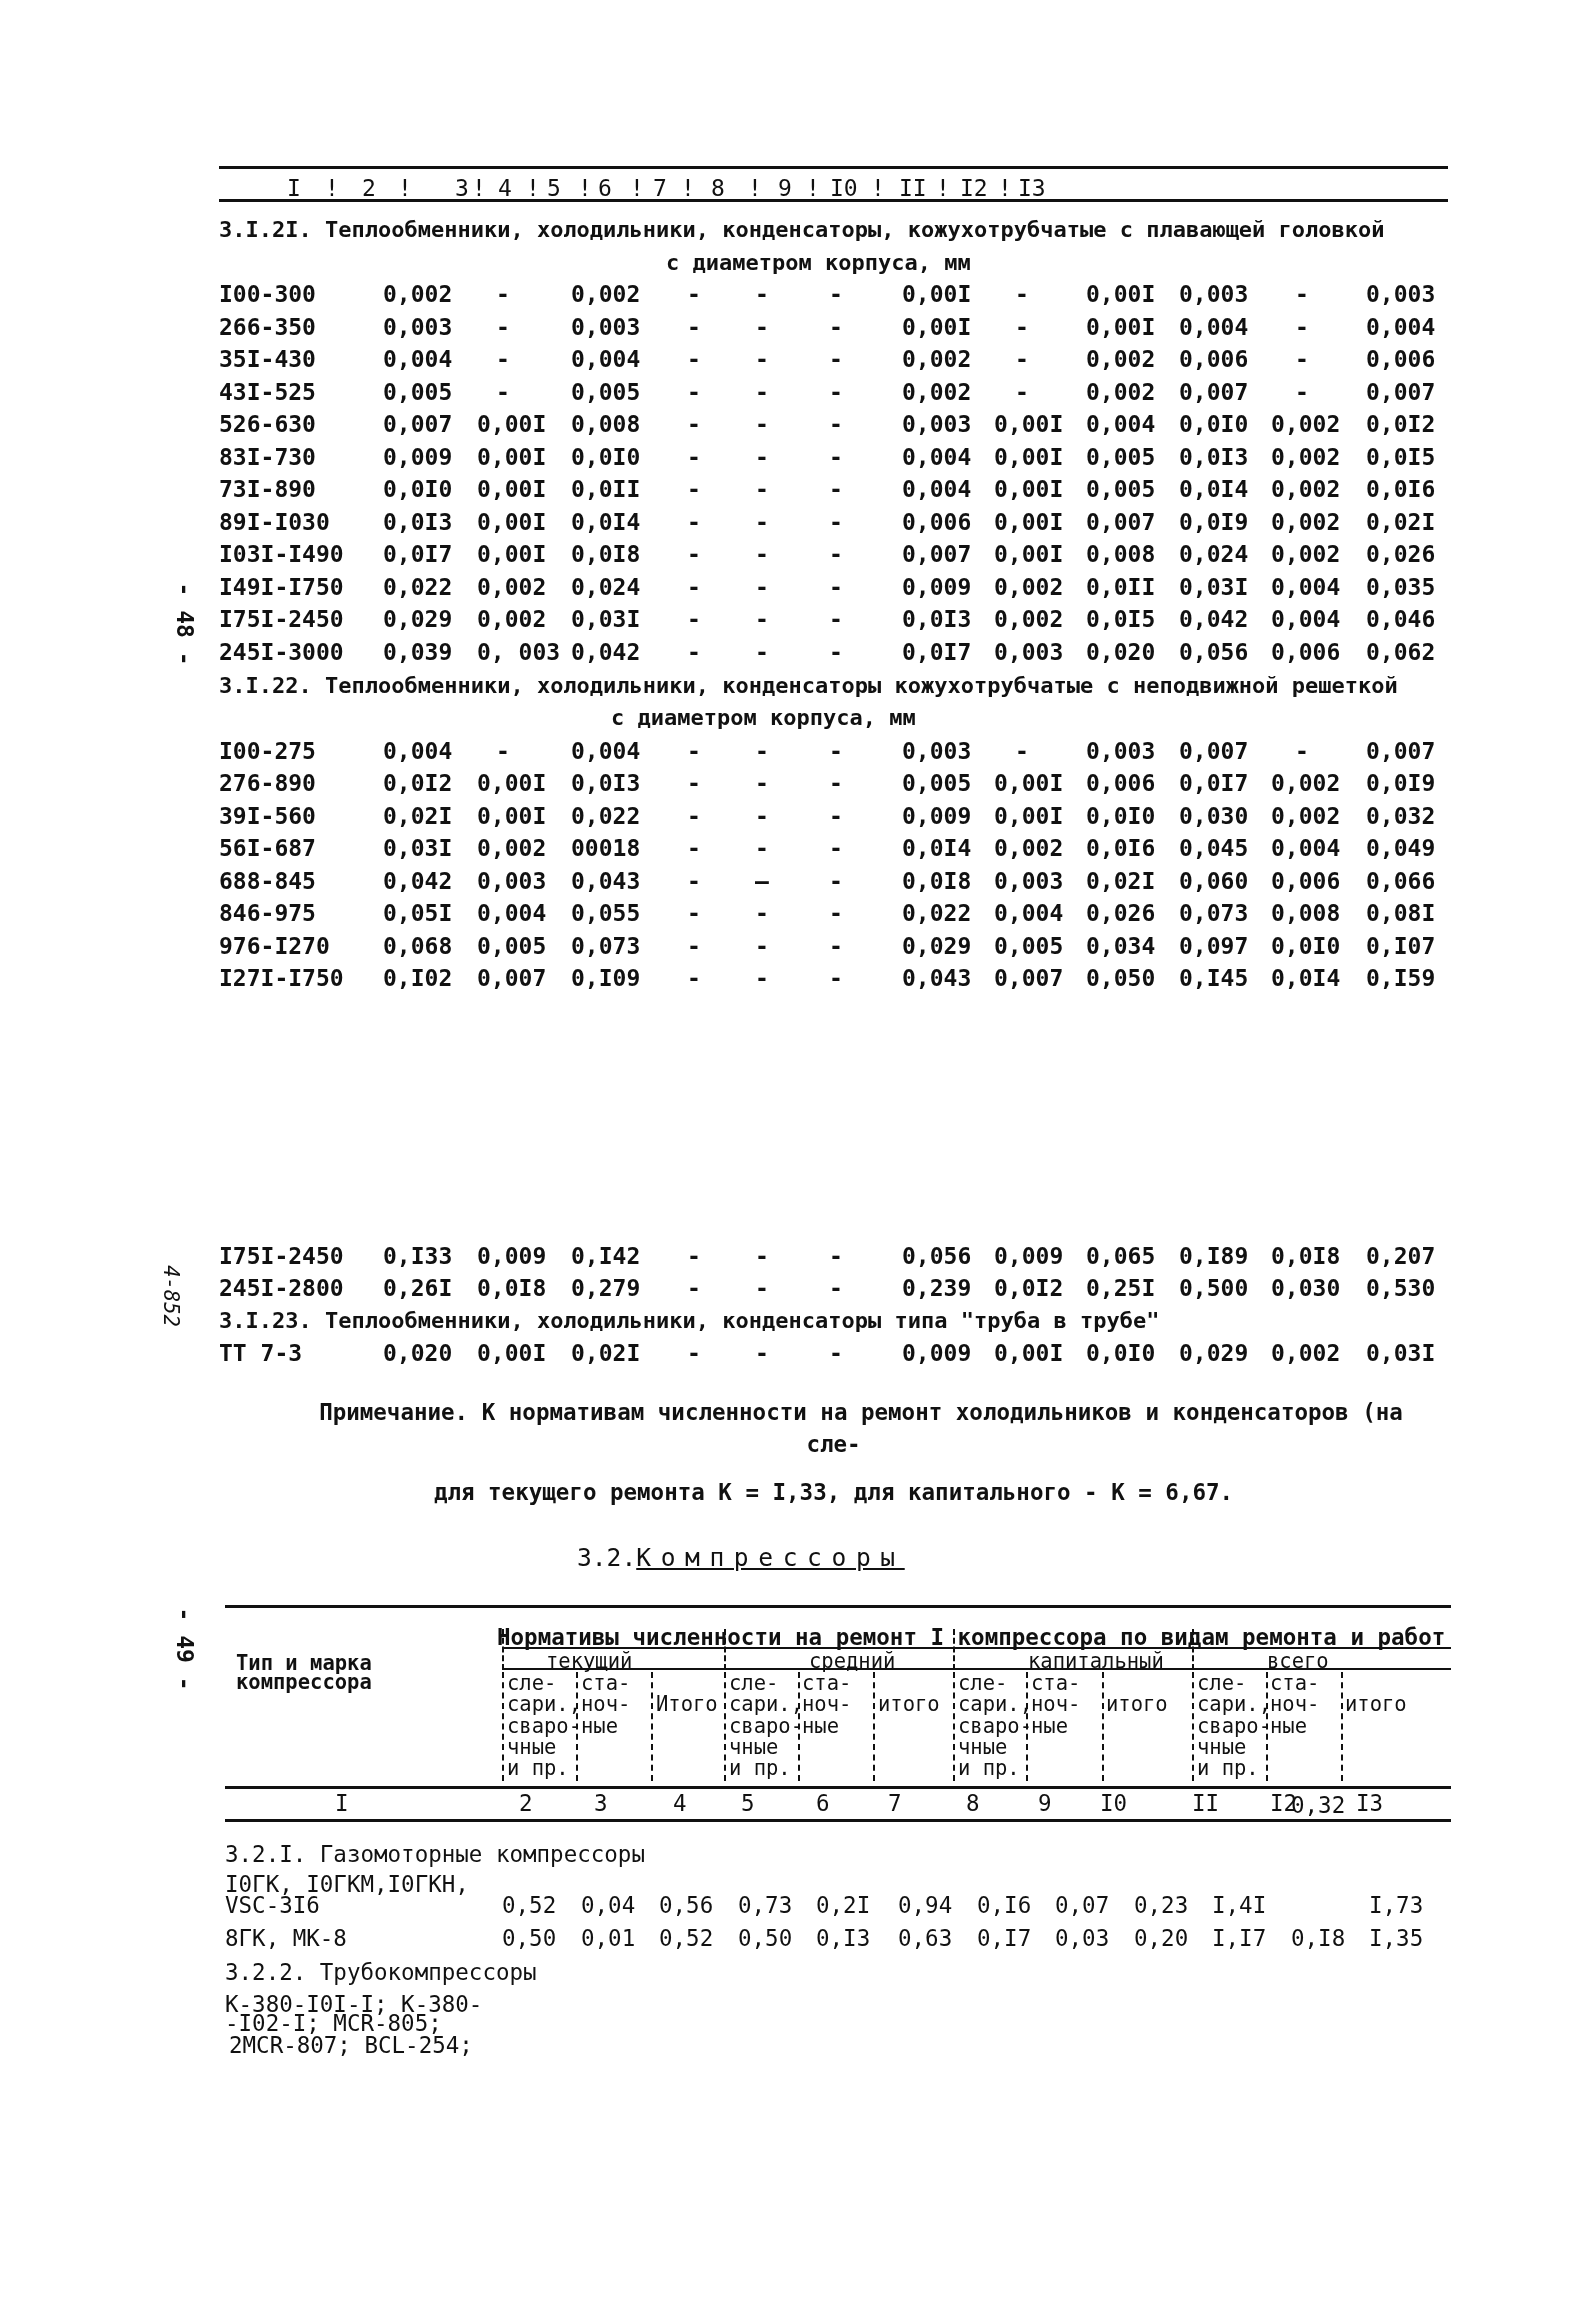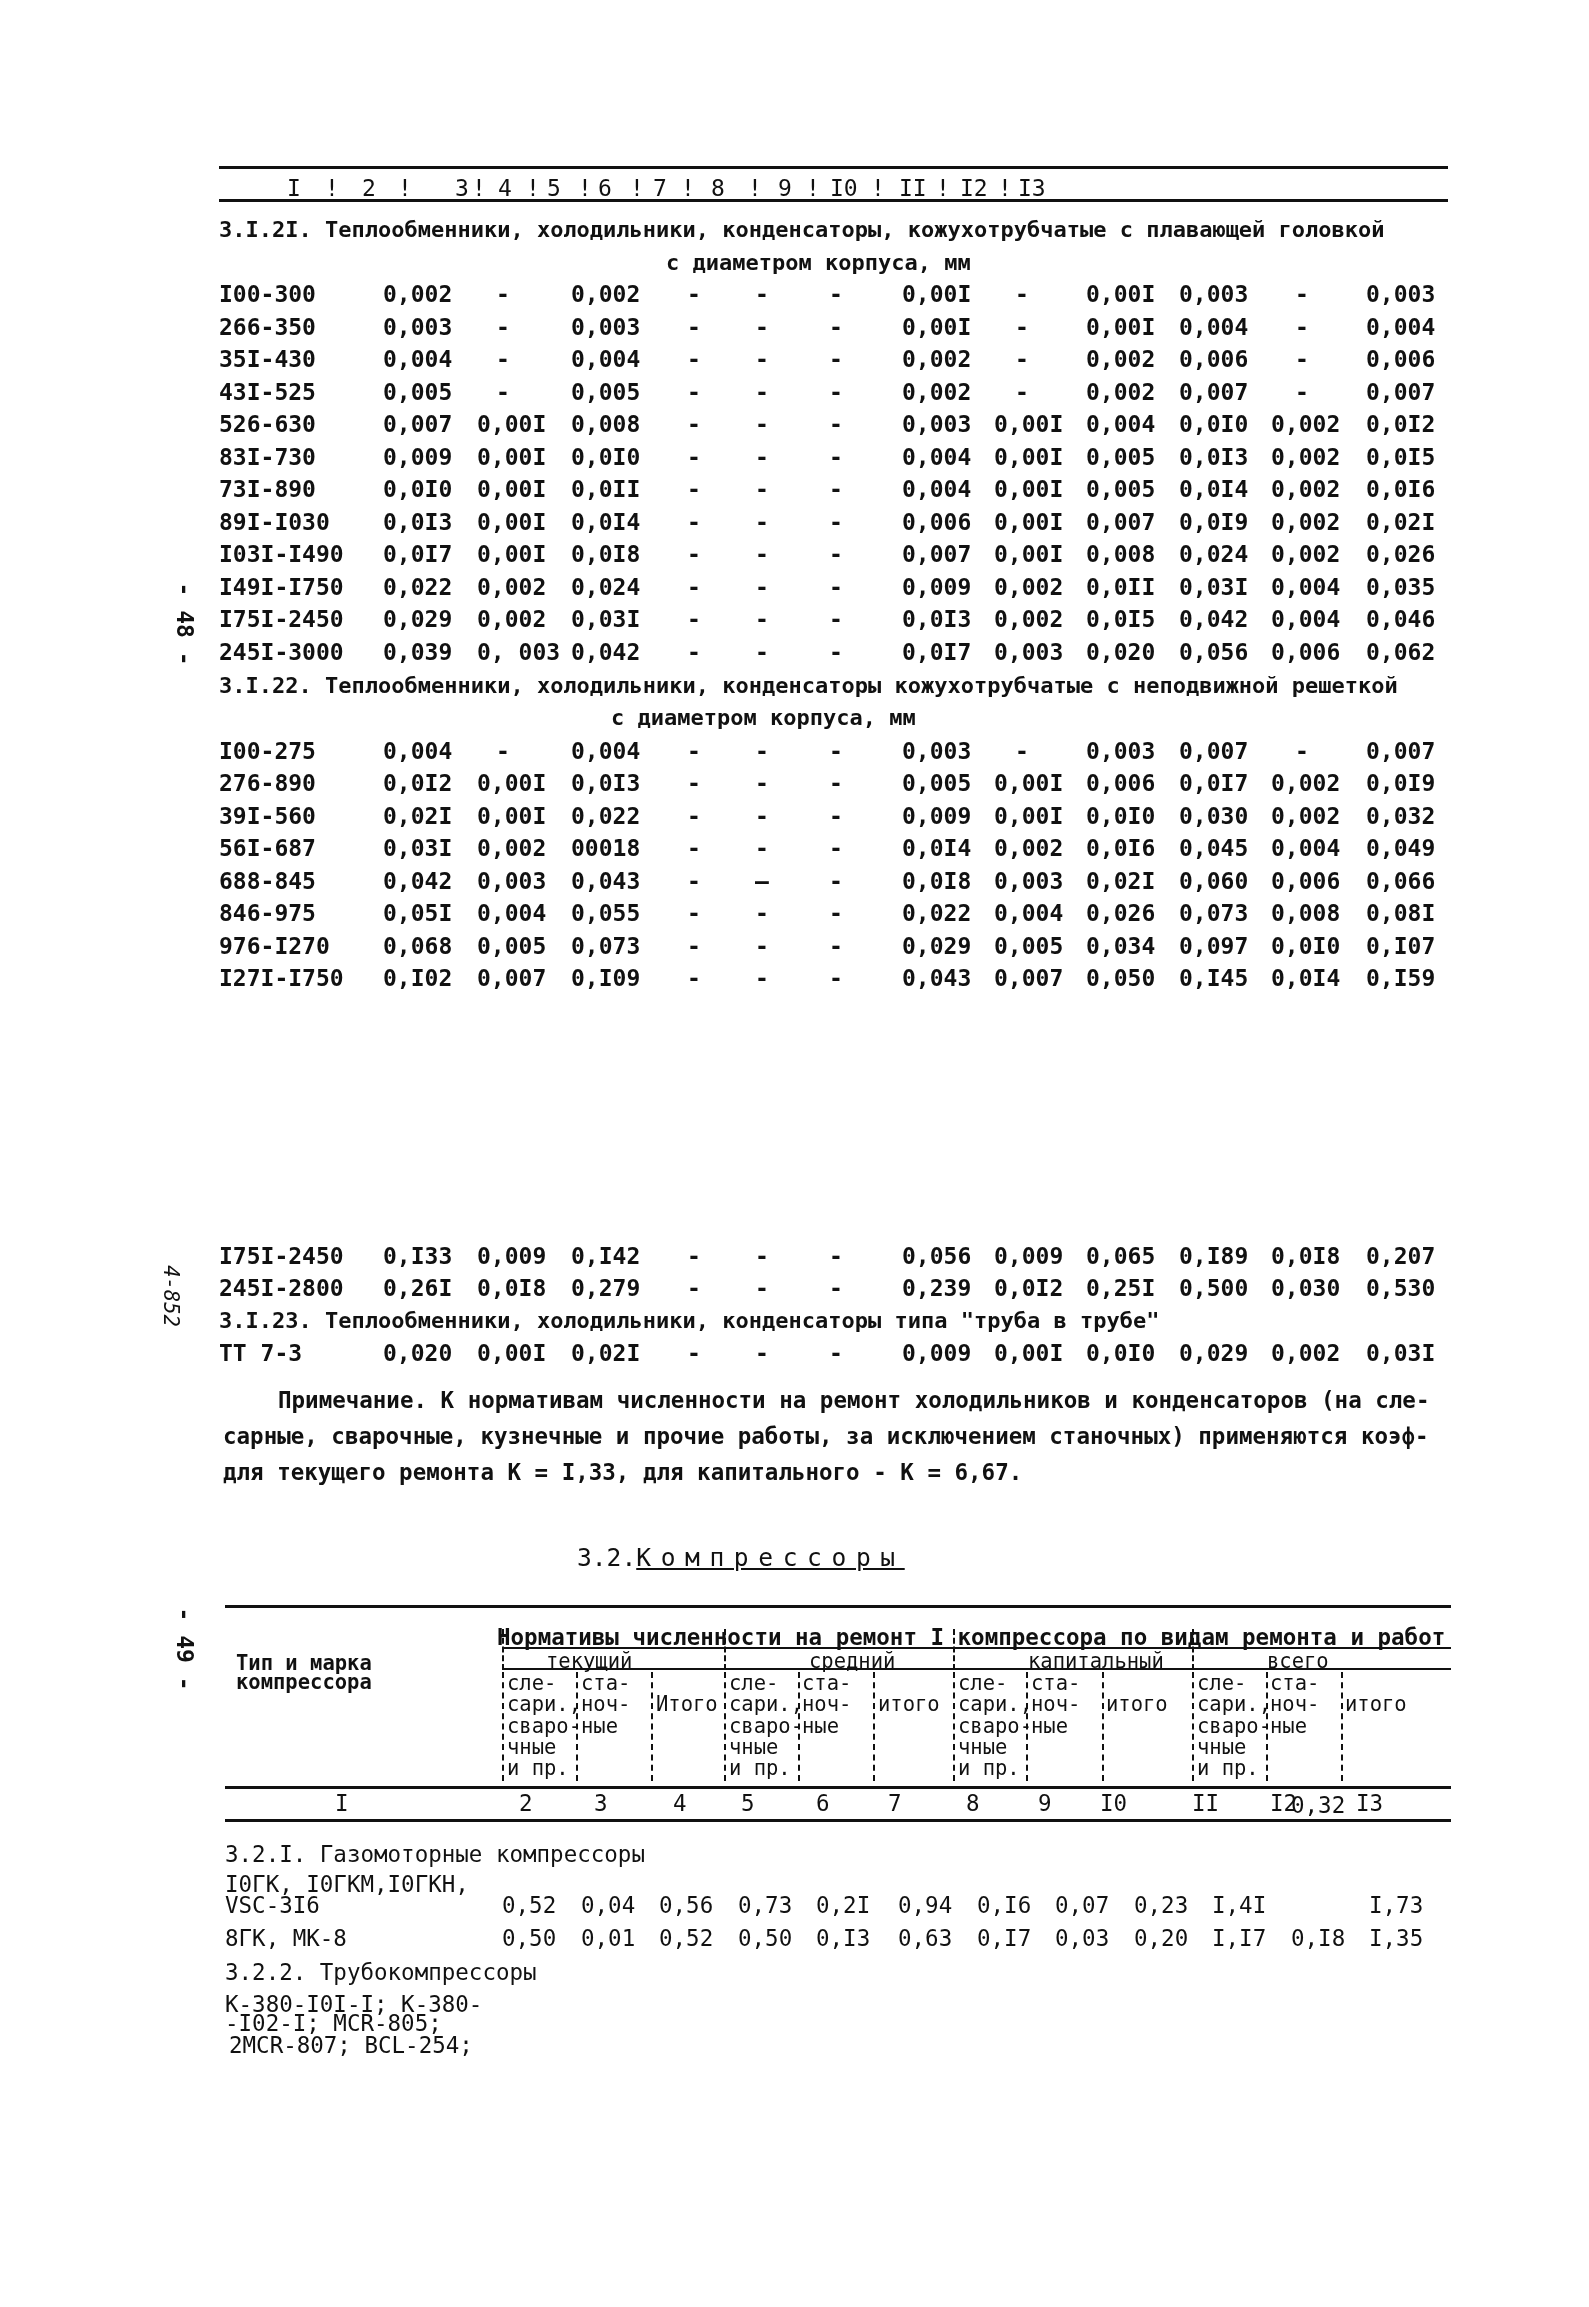--- a/index.html
+++ b/index.html
@@ -11,21 +11,21 @@
   .rule { position: absolute; background: #111; height: 2.7px; }
   .colnum-row { position: absolute; left: 219px; width: 1229px; height: 34px; font-size: 23px; }
   .colnum-row span { position: absolute; top: 4.1px; }
   .sec-title { position: absolute; font-size: 22px; white-space: nowrap; font-weight: bold; }
   .sec-sub { position: absolute; font-size: 22px; white-space: nowrap; font-weight: bold; }
   .trow { position: absolute; left: 219px; width: 1229px; height: 31px; font-size: 23px; font-weight: bold; }
   .trow span { position: absolute; top: 0; white-space: nowrap; }
   .margin-num { position: absolute; font-size: 23px; font-weight: bold; transform: rotate(90deg); transform-origin: center; white-space: nowrap; }
   .margin-hand { position: absolute; font-size: 20.5px; transform: rotate(90deg); white-space: nowrap; font-style: italic; }
   .note { position: absolute; left: 219px; width: 1229px; font-size: 22.5px; line-height: 32px; font-weight: bold; }
-  .note p { margin: 4px; }
+  .note p { margin: 16px; text-align: center; }
   .note .indent { text-indent: 55px; }
   .heading32 { position: absolute; font-size: 24.6px; white-space: nowrap; }
   .heading32 .ul { text-decoration: underline; letter-spacing: 9.6px; }
   .hdr { position: absolute; font-size: 20.5px; white-space: nowrap; line-height: 20.5px; }
   .vdash { position: absolute; border-left: 2px dashed #111; width: 0; }
   .hline { position: absolute; background: #111; height: 2px; }
   .plain { position: absolute; font-size: 22.5px; white-space: nowrap; }
 </style>
 </head>
 <body>
@@ -421,21 +421,20 @@
       <span style="left: 775px;">0,00I</span>
       <span style="left: 867px;">0,0I0</span>
       <span style="left: 960px;">0,029</span>
       <span style="left: 1052px;">0,002</span>
       <span style="left: 1147px;">0,03I</span>
     </div>
   </div>
 
 <div class="note" style="top:1380px;">
   <p class="indent">Примечание. К нормативам численности на ремонт холодильников и конденсаторов (на сле-</p>
-  <p>сарные, сварочные, кузнечные и прочие работы, за исключением станочных) применяются коэф-</p>
   <p>для текущего ремонта К = I,33, для капитального - К = 6,67.</p>
 </div>
 
 <div class="heading32" style="left:577px; top:1543px;">
   <span>3.2.</span><span class="ul">Компрессоры</span>
 </div>
 
 <div class="rule" style="left:225px; top:1605px; width:1226px;"></div>
 <div class="hdr" style="left:236px; top:1653px; font-weight:bold;">Тип и марка</div>
 <div class="hdr" style="left:236px; top:1672px; font-weight:bold;">компрессора</div>

